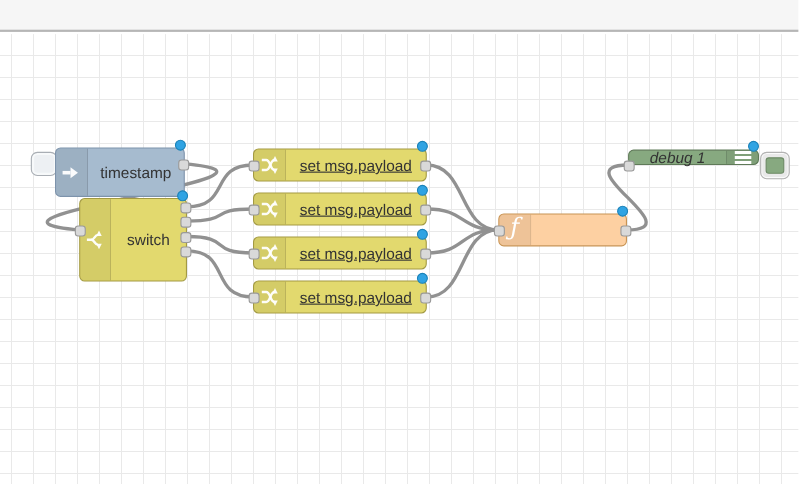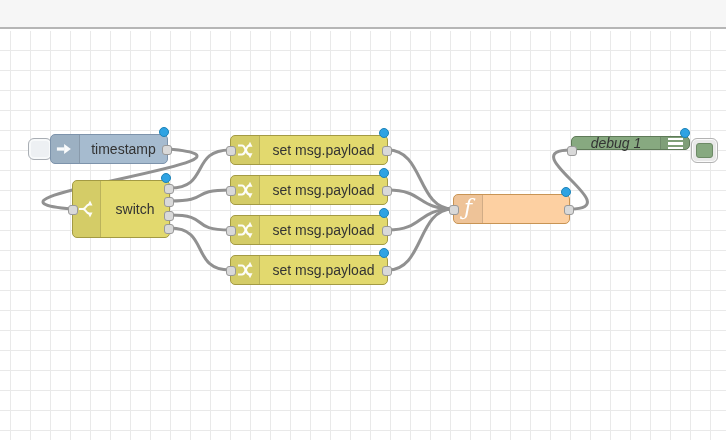--- a/index.html
+++ b/index.html
@@ -21,24 +21,24 @@
 
   .node { position: absolute; z-index: 3; border-radius: 5px; border: 1px solid;
     font-size: 14px; color: #333; display: flex; align-items: center; }
   .node .label { flex: 1; text-align: center; white-space: nowrap; }
 
   .icon-area { position: absolute; top: 0; bottom: 0; width: 29px;
     background: rgba(0,0,0,0.06); display: flex; align-items: center; justify-content: center; }
   .icon-area.left  { left: 0; border-right: 1px solid rgba(0,0,0,0.12); border-radius: 4px 0 0 4px; }
   .icon-area.right { right: 0; border-left: 1px solid rgba(0,0,0,0.12); border-radius: 0 4px 4px 0; }
 
-  .node-inject   { left: 50px;  top: 134px; width: 118px; height: 30px; background: #a6bbcf; border-color: #7d93ab; padding-left: 29px; }
-  .node-switch   { left: 72px;  top: 180px; width: 98px;  height: 58px; background: #e2d96e; border-color: #a39a43; padding-left: 28px; }
+  .node-inject   { left: 50px;  top: 134px; width: 118px; height: 45px; background: #a6bbcf; border-color: #7d93ab; padding-left: 29px; }
+  .node-switch   { left: 72px;  top: 180px; width: 98px;  height: 76px; background: #e2d96e; border-color: #a39a43; padding-left: 28px; }
   .node-switch .icon-area { width: 28px; }
-  .node-change   { left: 230px; width: 158px; height: 30px; background: #e2d96e; border-color: #a39a43; padding-left: 29px; }
+  .node-change   { left: 230px; width: 158px; height: 30px; background: #e2d96e; border-color: #a39a43; padding-left: 29px; text-decoration: underline; }
   .node-change1 { top: 135px; } .node-change2 { top: 175px; }
   .node-change3 { top: 215px; } .node-change4 { top: 255px; }
   .node-function { left: 453px; top: 194px; width: 117px; height: 30px; background: #fdd0a2; border-color: #c89454; padding-left: 29px; font-style: italic; }
   .node-debug    { left: 571px; top: 136px; width: 119px; height: 14px; background: #87a980; border-color: #5f7a58; padding-right: 29px; font-style: italic; justify-content: center; }
 
   .port { position: absolute; width: 10px; height: 10px; background: #d9d9d9;
     border: 1px solid #999; border-radius: 3px; z-index: 4; }
   .port.in  { left: -5px; }
   .port.out { right: -5px; }
 

